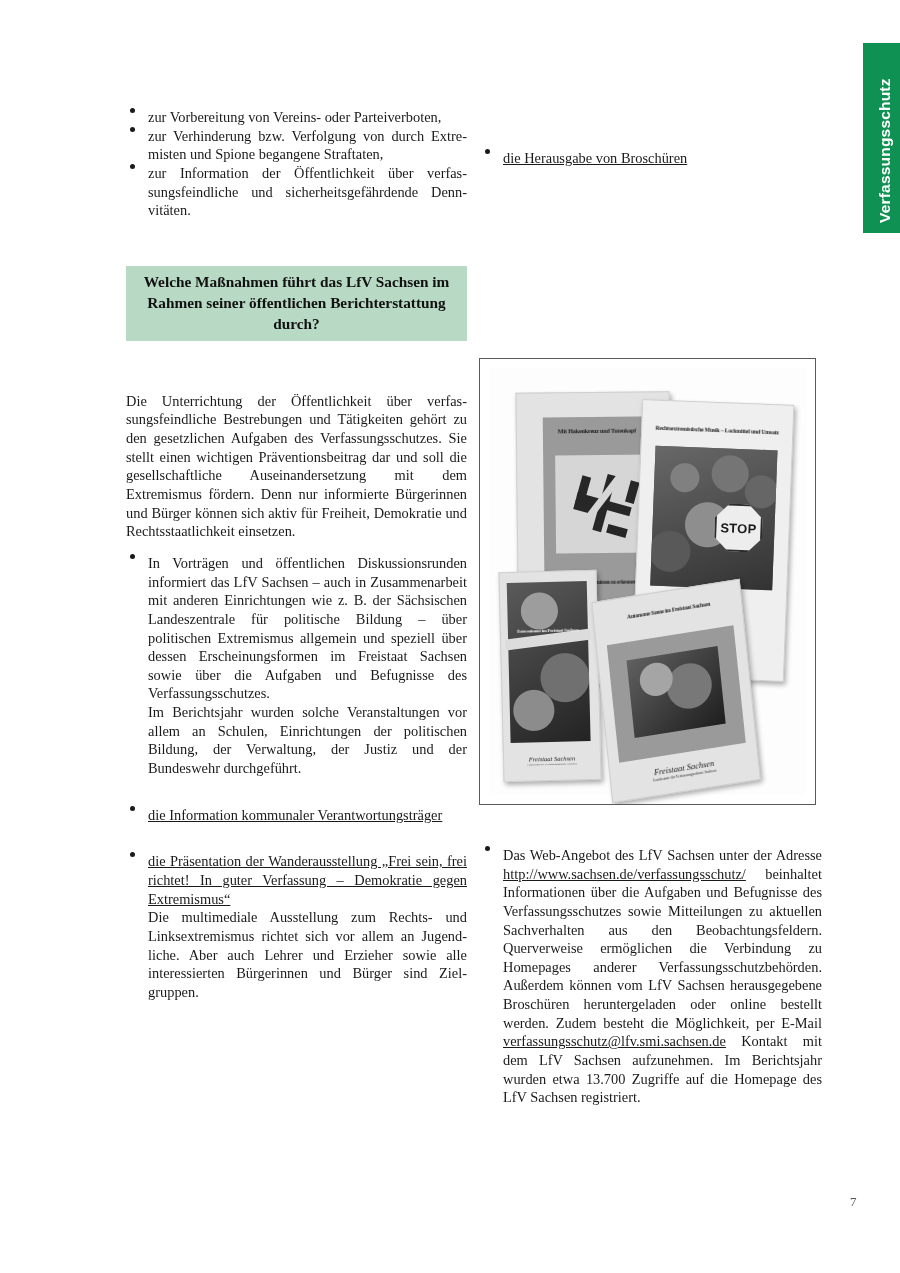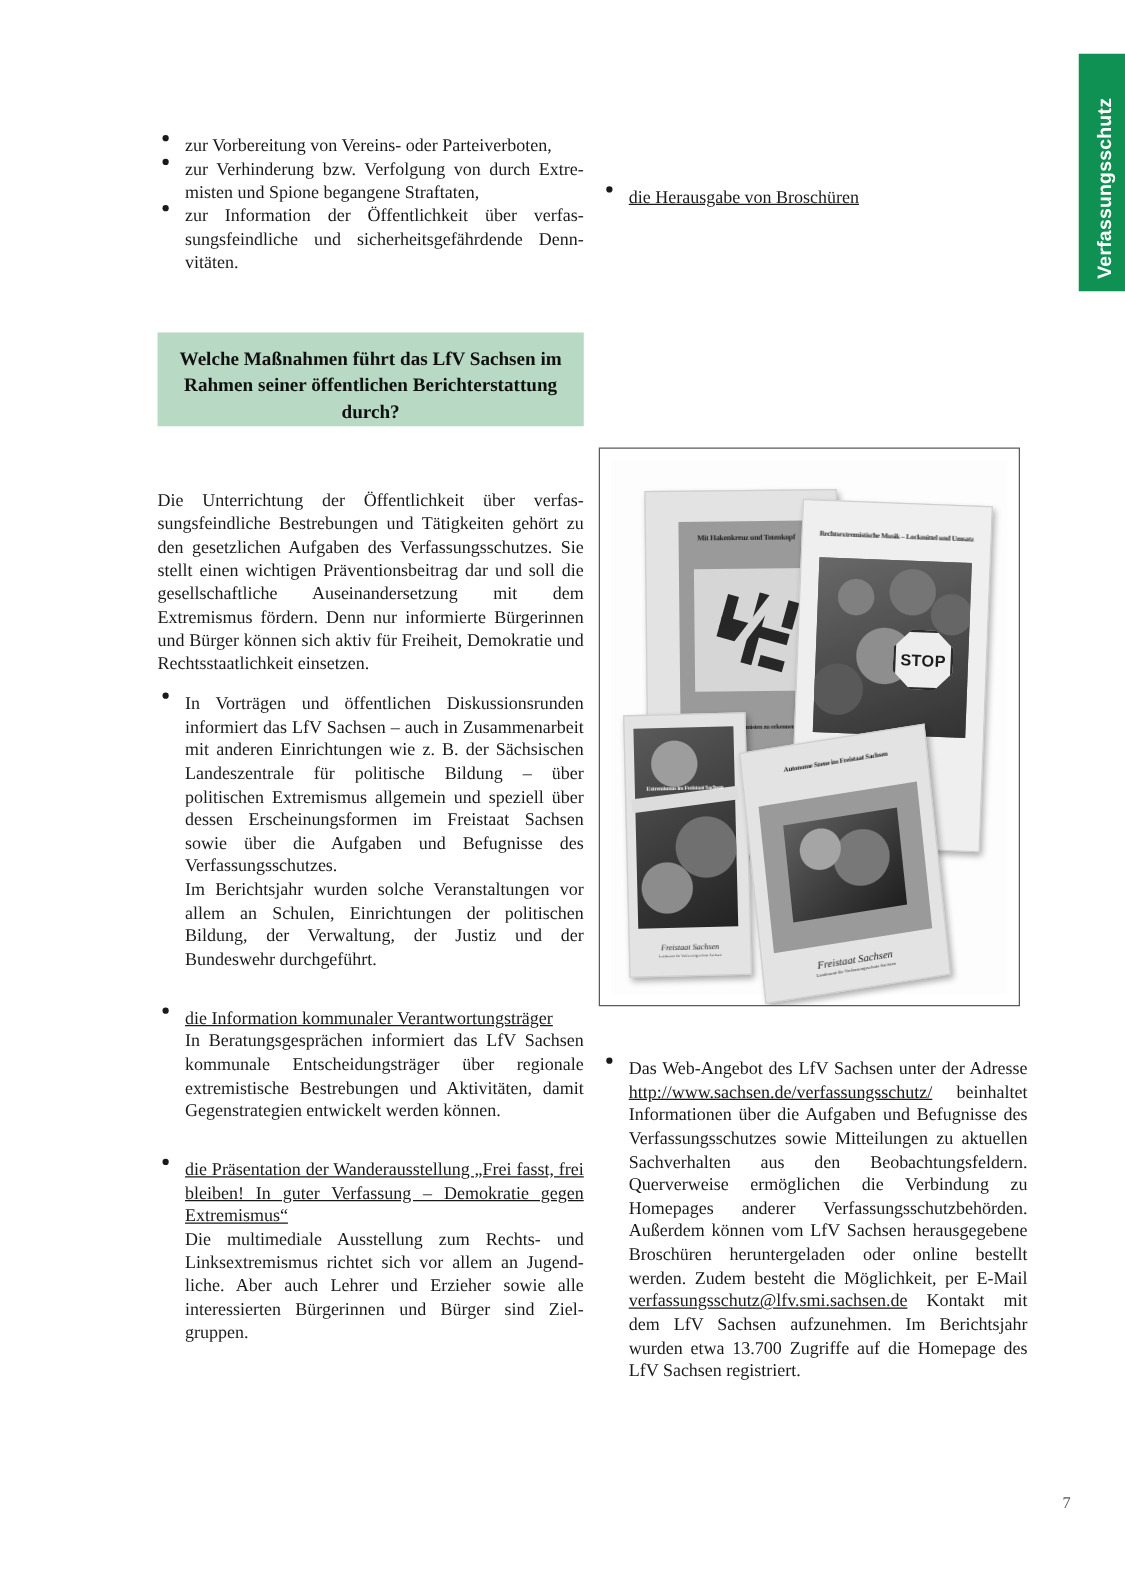--- a/index.html
+++ b/index.html
@@ -97,21 +97,21 @@
 
   
   .heading-box {
     position: absolute;
     left: 126px;
     top: 266px;
     width: 341px;
     height: 75px;
     background: #b8d9c4;
     display: flex;
-    align-items: flex-end;
+    align-items: center;
     justify-content: center;
   }
   .heading-box-inner {
     font-family: "Liberation Serif", serif;
     font-weight: bold;
     font-size: 15.3px;
     line-height: 1.37;
     text-align: center;
     color: #111111;
     padding: 0 12px;
@@ -277,25 +277,24 @@
 
     <ul class="blist">
       <li>
         <span class="bullet"></span>
         <span class="li-text">In Vorträgen und öffentlichen Diskussionsrunden informiert das LfV Sachsen – auch in Zusammenar­beit mit anderen Einrichtungen wie z. B. der Säch­sischen Landeszentrale für politische Bildung – über politischen Extremismus allgemein und spe­ziell über dessen Erscheinungsformen im Freistaat Sachsen sowie über die Aufgaben und Befugnisse des Verfassungsschutzes.</span>
         <span class="li-text">Im Berichtsjahr wurden solche Veranstaltungen vor allem an Schulen, Einrichtungen der politischen Bildung, der Verwaltung, der Justiz und der Bundeswehr durchgeführt.</span>
       </li>
       <li style="margin-top:14px">
         <span class="bullet"></span>
         <span class="li-text uline">die Information kommunaler Verantwortungsträger</span>
-        <span class="li-text">In Beratungsgesprächen informiert das LfV Sach­sen kommunale Entscheidungsträger über regio­nale extremistische Bestrebungen und Aktivitäten, damit Gegenstrategien entwickelt werden können.</span>
       </li>
       <li style="margin-top:14px">
         <span class="bullet"></span>
-        <span class="li-text uline just-all">die Präsentation der Wanderausstellung „Frei fasst, frei bleiben! In guter Verfassung – Demokratie gegen Extremismus“</span>
+        <span class="li-text uline just-all">die Präsentation der Wanderausstellung „Frei sein, frei richtet! In guter Verfassung – Demokratie gegen Extremismus“</span>
         <span class="li-text">Die multimediale Ausstellung zum Rechts- und Linksextremismus richtet sich vor allem an Jugend­liche. Aber auch Lehrer und Erzieher sowie alle interessierten Bürgerinnen und Bürger sind Ziel­gruppen.</span>
       </li>
     </ul>
   </div>
 
   <div class="heading-box" style="background: rgb(184, 217, 196);">
     <div class="heading-box-inner">Welche Maßnahmen führt das LfV Sachsen im Rahmen seiner öffent­lichen Berichterstattung durch?</div>
   </div>
 
   <div class="col col-right">

